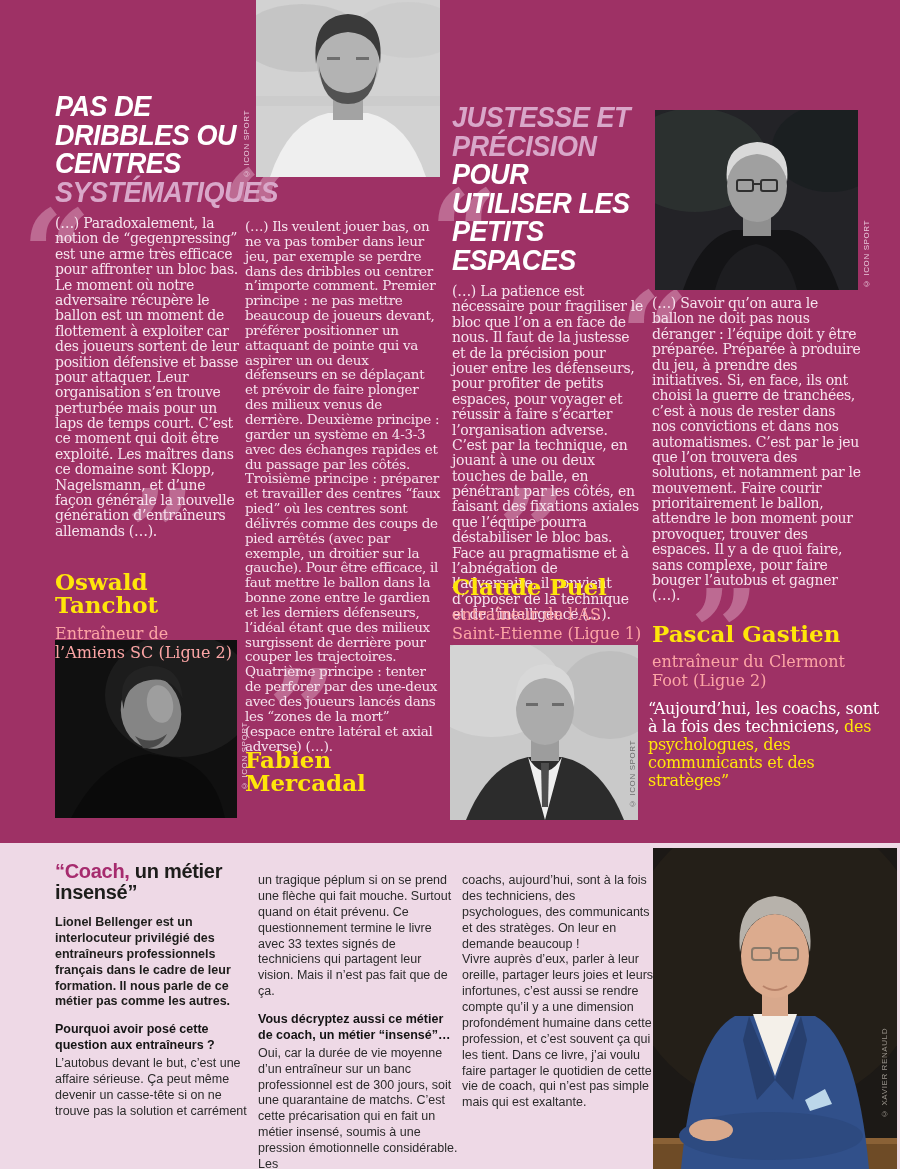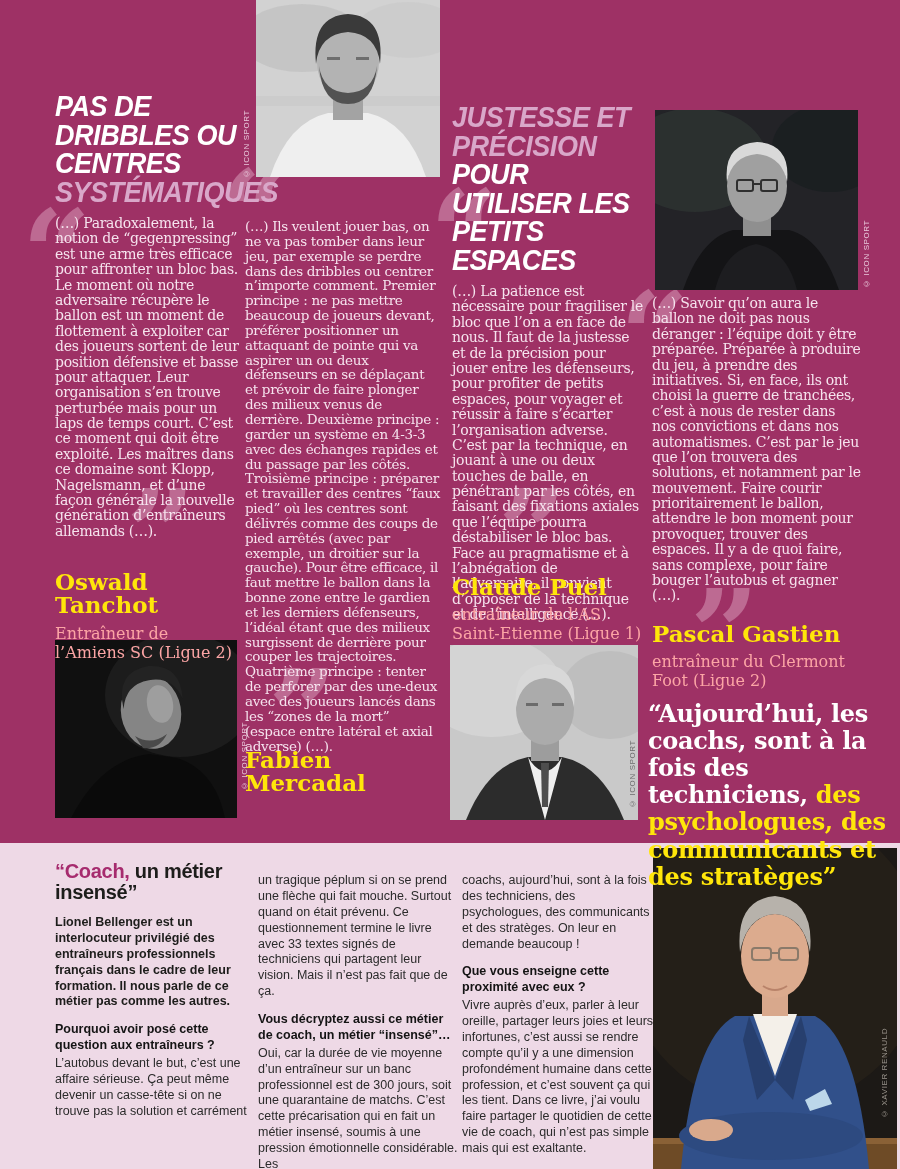--- a/index.html
+++ b/index.html
@@ -15,22 +15,22 @@
   .hl-white{color:#ffffff;}
   .hl-pink{color:#d9a7c9;}
   .body-text{margin:10px 0 0 0;font-family:"DejaVu Serif",serif;font-size:14px;line-height:1.1;
         letter-spacing:-0.3px;color:#f6e3ee;}
   .body-sm{font-size:13.5px;}
   .author{position:absolute;z-index:2;}
   .author-name{font-family:"DejaVu Serif",serif;font-weight:bold;font-size:23px;line-height:1.02;
         color:#ffe60a;}
   .author-title{margin-top:8px;font-family:"DejaVu Serif",serif;font-size:16px;line-height:1.18;
         color:#fca5a5;}
-  .pull-quote{position:absolute;z-index:2;font-family:"DejaVu Serif",serif;font-weight:bold;
-        font-size:24px;line-height:1.13;letter-spacing:-0.3px;}
+  .pull-quote{position:absolute;z-index:2;font-family:"DejaVu Serif",serif;font-weight:normal;
+        font-size:16px;line-height:1.13;letter-spacing:-0.3px;}
   .pq-white{color:#ffffff;}
   .pq-yellow{color:#ffe60a;}
   
   .photo{position:absolute;z-index:1;overflow:hidden;}
   .photo svg{display:block;width:100%;height:100%;}
   .credit{position:absolute;z-index:3;writing-mode:vertical-rl;transform:rotate(180deg);
         font-size:8px;letter-spacing:0.6px;color:#e8c7da;white-space:nowrap;}
   .credit-dark{color:#6d6d6d;}
   .credit-photo{color:#9a948c;}
   
@@ -171,21 +171,20 @@
     </div>
 
     <div class="ivw-col" style="left:258px;top:22px;width:200px;">
       <p class="ivw-a first">un tragique péplum si on se prend une flèche qui fait mouche. Surtout quand on était prévenu. Ce questionnement termine le livre avec 33 textes signés de techniciens qui partagent leur vision. Mais il n’est pas fait que de ça.</p>
       <p class="ivw-q">Vous décryptez aussi ce métier de coach, un métier “insensé”…</p>
       <p class="ivw-a">Oui, car la durée de vie moyenne d’un entraîneur sur un banc professionnel est de 300 jours, soit une quarantaine de matchs. C’est cette précarisation qui en fait un métier insensé, soumis à une pression émotionnelle considérable. Les</p>
     </div>
 
     <div class="ivw-col" style="left:462px;top:22px;width:192px;">
       <p class="ivw-a first">coachs, aujourd’hui, sont à la fois des techniciens, des psychologues, des communicants et des stratèges. On leur en demande beaucoup !</p>
-      <p class="ivw-q">Que vous enseigne cette proximité avec eux ?</p>
       <p class="ivw-a">Vivre auprès d’eux, parler à leur oreille, partager leurs joies et leurs infortunes, c’est aussi se rendre compte qu’il y a une dimension profondément humaine dans cette profession, et c’est souvent ça qui les tient. Dans ce livre, j’ai voulu faire partager le quotidien de cette vie de coach, qui n’est pas simple mais qui est exaltante.</p>
     </div>
 
     <div class="photo" style="left:653px;top:5px;width:244px;height:321px;">
       <svg viewBox="0 0 244 321">
         <rect width="244" height="321" fill="#1c1916"></rect>
         <ellipse cx="122" cy="110" rx="150" ry="150" fill="#272019" opacity="0.8"></ellipse>
         <rect y="292" width="244" height="29" fill="#6e4b26"></rect>
         <rect y="290" width="244" height="6" fill="#8a6136"></rect>
         <path d="M28 321 Q40 190 82 168 L162 168 Q204 190 216 321 Z" fill="#31508a"></path>

